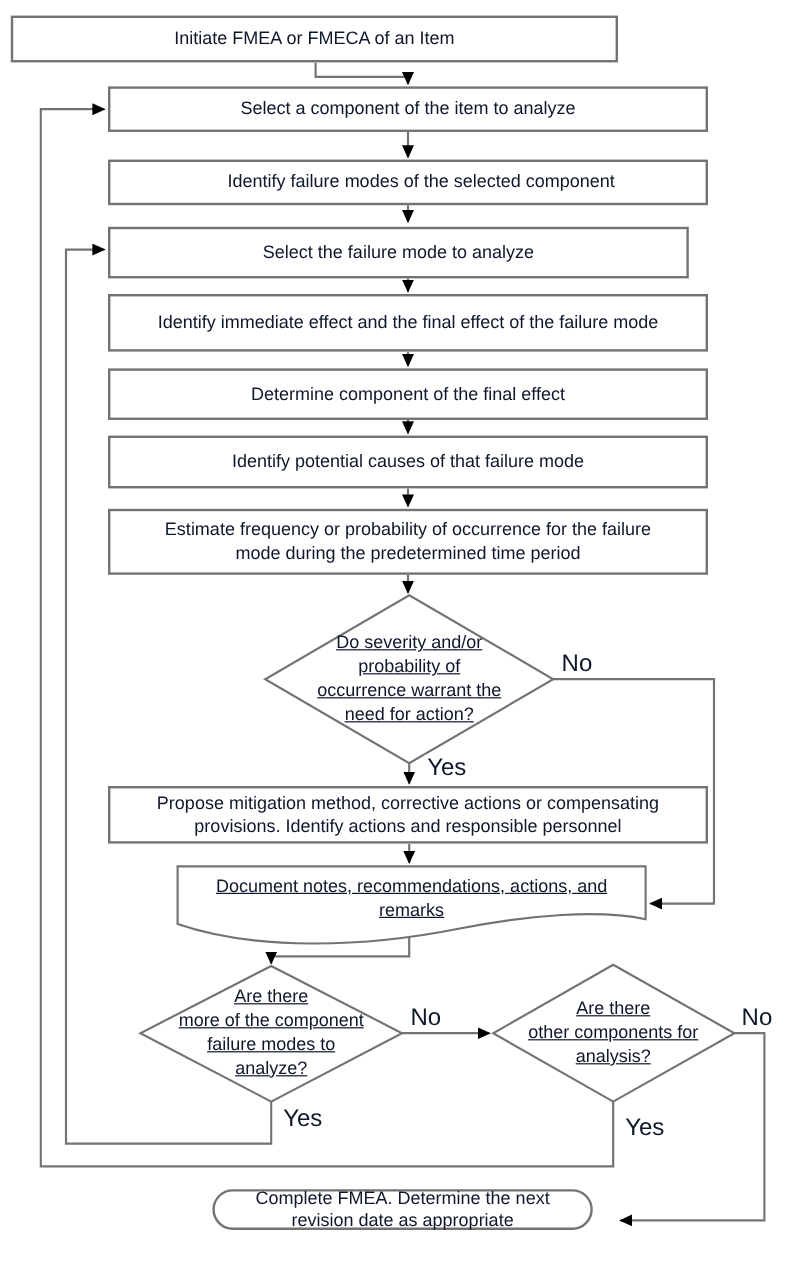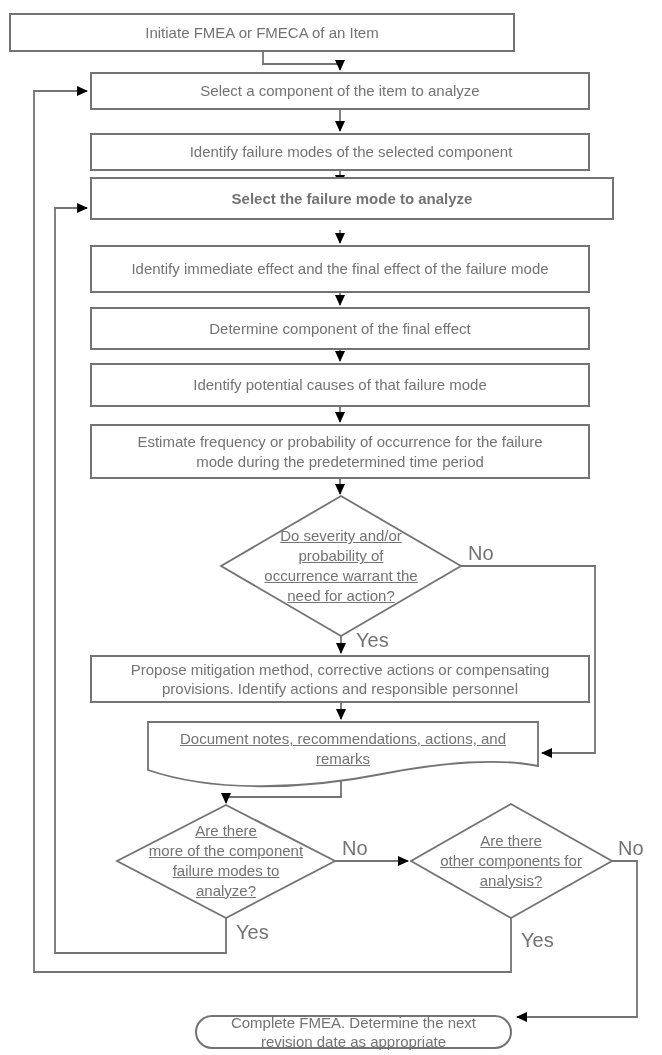--- a/index.html
+++ b/index.html
@@ -1,21 +1,21 @@
 <!DOCTYPE html>
 <html><head>
 <meta charset="utf-8">
 <style>
   html,body { margin:0; padding:0; background:#ffffff; }
   .stage {
     position:relative;
     width:662px; height:1055px;
     background:#ffffff;
     font-family:"Liberation Sans", sans-serif;
-    color:#737373;
+    color:#0f172a;
     overflow:hidden;
   }
   .layer-svg { position:absolute; left:0; top:0; z-index:1; }
   .node {
     position:absolute;
     box-sizing:border-box;
     border:2px solid #737373;
     background:#ffffff;
     display:flex; align-items:center; justify-content:center;
     text-align:center;
@@ -83,21 +83,21 @@
       <polygon points="511,804 612,861 511,918 411,861"></polygon>
     </g>
   </svg>
 
   <div class="node" style="left:9px; top:13px; width:506px; height:39px;">Initiate FMEA or FMECA of an Item</div>
 
   <div class="node" style="left:90px; top:72px; width:500px; height:38px;text-align:right;">Select a component of the item to analyze</div>
 
   <div class="node" style="left:90px; top:133px; width:500px; height:38px;padding-left:30px;">Identify failure modes of the selected component</div>
 
-  <div class="node" style="left:90px; top:177px; width:524px; height:43px;font-weight:bold;">Select the failure mode to analyze</div>
+  <div class="node" style="left:90px; top:189px; width:484px; height:43px;">Select the failure mode to analyze</div>
 
   <div class="node" style="left:90px; top:245px; width:500px; height:48px;">Identify immediate effect and the final effect of the failure mode</div>
 
   <div class="node" style="left:90px; top:307px; width:500px; height:43px;">Determine component of the final effect</div>
 
   <div class="node" style="left:90px; top:363px; width:500px; height:44px;">Identify potential causes of that failure mode</div>
 
   <div class="node" style="left:90px; top:424px; width:500px; height:55px;">Estimate frequency or probability of occurrence for the failure
 mode during the predetermined time period</div>
 
@@ -114,21 +114,21 @@
 failure modes to
 analyze?</div>
 
   <div class="shape-text" style="left:416px; top:826px; width:190px; height:70px;">Are there
 other components for
 analysis?</div>
 
   <div class="shape-text" style="left:158px; top:727px; width:370px; height:44px;">Document notes, recommendations, actions, and
 remarks</div>
 
-  <div class="node terminator" style="left:195px; top:991px; width:317px; height:34px;margin-top:24px;">Complete FMEA. Determine the next
+  <div class="node terminator" style="left:177px; top:991px; width:317px; height:34px;">Complete FMEA. Determine the next
 revision date as appropriate</div>
 
   <span class="edge-label" style="left:466px; top:542px;">No</span>
 
   <span class="edge-label" style="left:354px; top:629px;">Yes</span>
 
   <span class="edge-label" style="left:340px; top:837px;">No</span>
 
   <span class="edge-label" style="left:234px; top:921px;">Yes</span>
 

